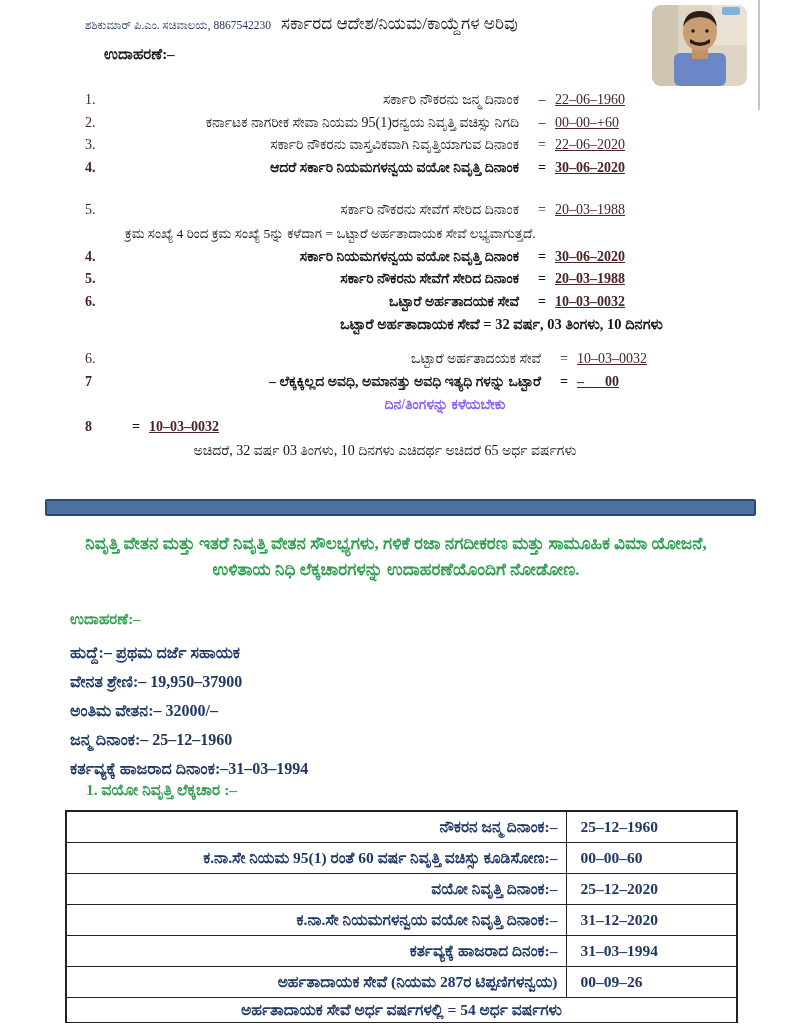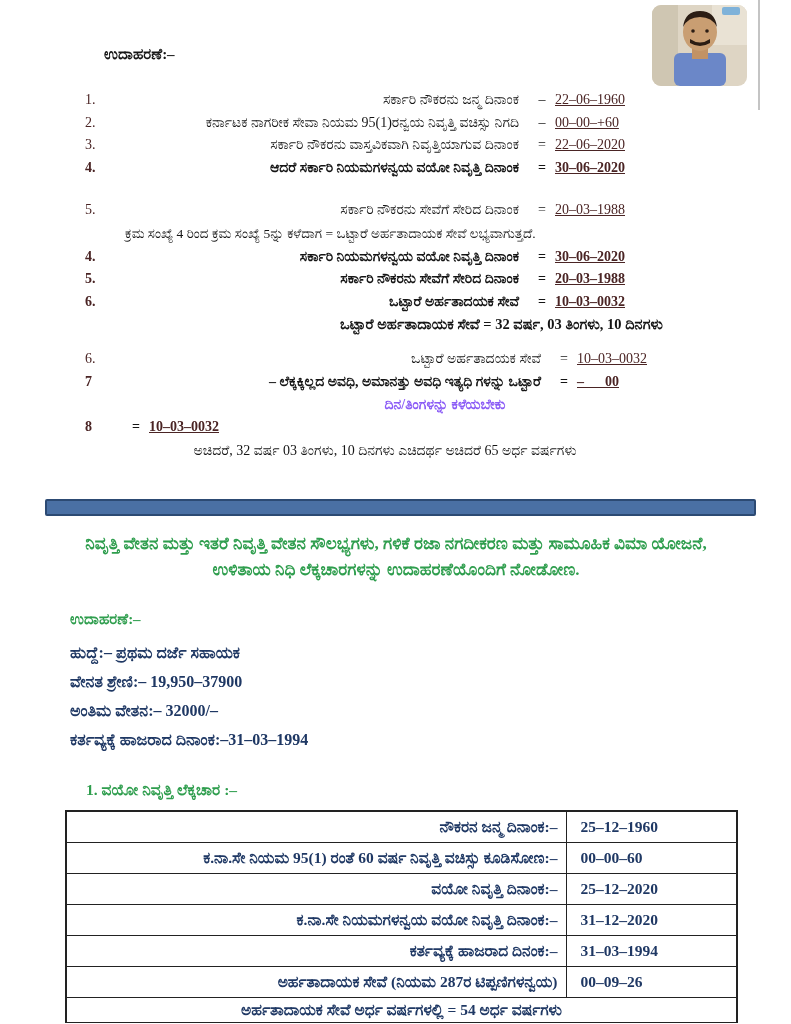--- a/index.html
+++ b/index.html
@@ -63,20 +63,24 @@
   .calc-table td{border:1px solid var(--table_border);font-size:15.5px;font-weight:bold;color:var(--navy);height:31px;padding:2px 8px;}
   .calc-table td.t-lbl{text-align:right;width:500px;}
   .calc-table td.t-val{text-align:left;padding-left:14px;}
   .calc-table td.t-span{text-align:center;height:27px;}
 </style>
 </head>
 <body>
 
 <div class="page">
 
+  <div class="header-row">
+    <span class="watermark">ಶಶಿಕುಮಾರ್ ಪಿ.ಎಂ. ಸಚಿವಾಲಯ, 8867542230</span>
+    <span class="doc-title">ಸರ್ಕಾರದ ಆದೇಶ/ನಿಯಮ/ಕಾಯ್ದೆಗಳ ಅರಿವು</span>
+  </div>
   <div class="example-label">ಉದಾಹರಣೆ:–</div>
 
   <div class="photo">
     <svg width="95" height="81" viewBox="0 0 95 81">
       <rect x="0" y="0" width="95" height="81" fill="#ded5c4"></rect>
       <rect x="0" y="0" width="26" height="81" fill="#cfc6b2"></rect>
       <rect x="60" y="0" width="35" height="40" fill="#e9e2d4"></rect>
       <rect x="70" y="2" width="18" height="8" rx="2" fill="#7fb2d9"></rect>
       <rect x="22" y="48" width="52" height="33" rx="6" fill="#6b87c8"></rect>
       <rect x="40" y="40" width="16" height="14" fill="#c29265"></rect>
@@ -169,20 +173,21 @@
 
   <div class="blue-bar"></div>
 
   <div class="green-para">ನಿವೃತ್ತಿ ವೇತನ ಮತ್ತು ಇತರೆ ನಿವೃತ್ತಿ ವೇತನ ಸೌಲಭ್ಯಗಳು, ಗಳಿಕೆ ರಜಾ ನಗದೀಕರಣ ಮತ್ತು ಸಾಮೂಹಿಕ ವಿಮಾ ಯೋಜನೆ, ಉಳಿತಾಯ ನಿಧಿ ಲೆಕ್ಕಚಾರಗಳನ್ನು ಉದಾಹರಣೆಯೊಂದಿಗೆ ನೋಡೋಣ.</div>
 
   <div class="details-heading">ಉದಾಹರಣೆ:–</div>
   <div class="details">
     <div>ಹುದ್ದೆ:– ಪ್ರಥಮ ದರ್ಜೆ ಸಹಾಯಕ</div>
     <div>ವೇನತ ಶ್ರೇಣಿ:– 19,950–37900</div>
     <div>ಅಂತಿಮ ವೇತನ:– 32000/–</div>
+    <div>ಜನ್ಮ ದಿನಾಂಕ:– 25–12–1960</div>
     <div>ಕರ್ತವ್ಯಕ್ಕೆ ಹಾಜರಾದ ದಿನಾಂಕ:–31–03–1994</div>
   </div>
 
   <div class="section-heading">1. ವಯೋ ನಿವೃತ್ತಿ ಲೆಕ್ಕಚಾರ :–</div>
 
   <table class="calc-table">
     <tbody>
       <tr>
         <td class="t-lbl">ನೌಕರನ ಜನ್ಮ ದಿನಾಂಕ:–</td>
         <td class="t-val">25–12–1960</td>

